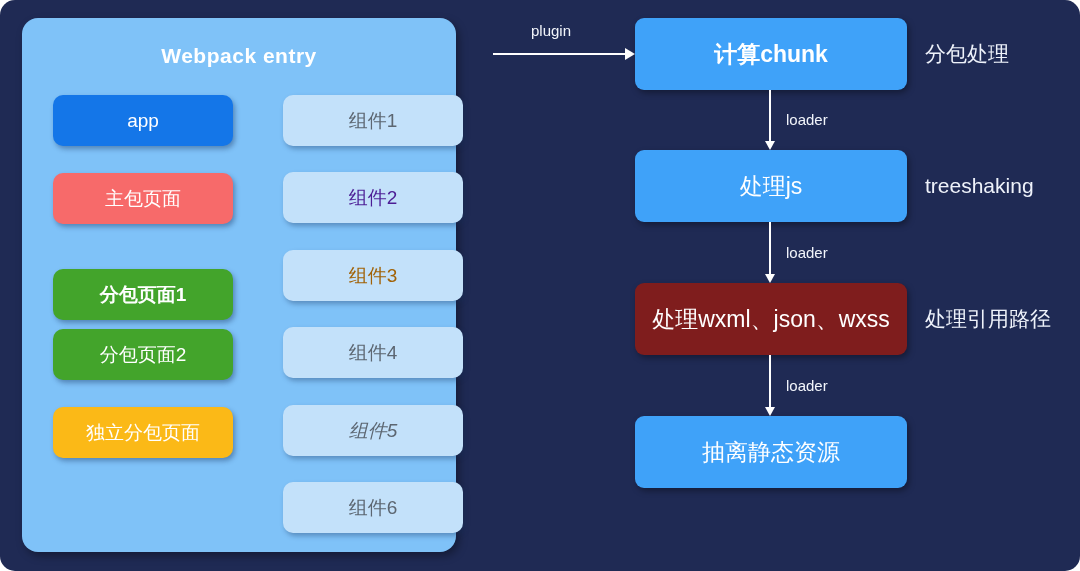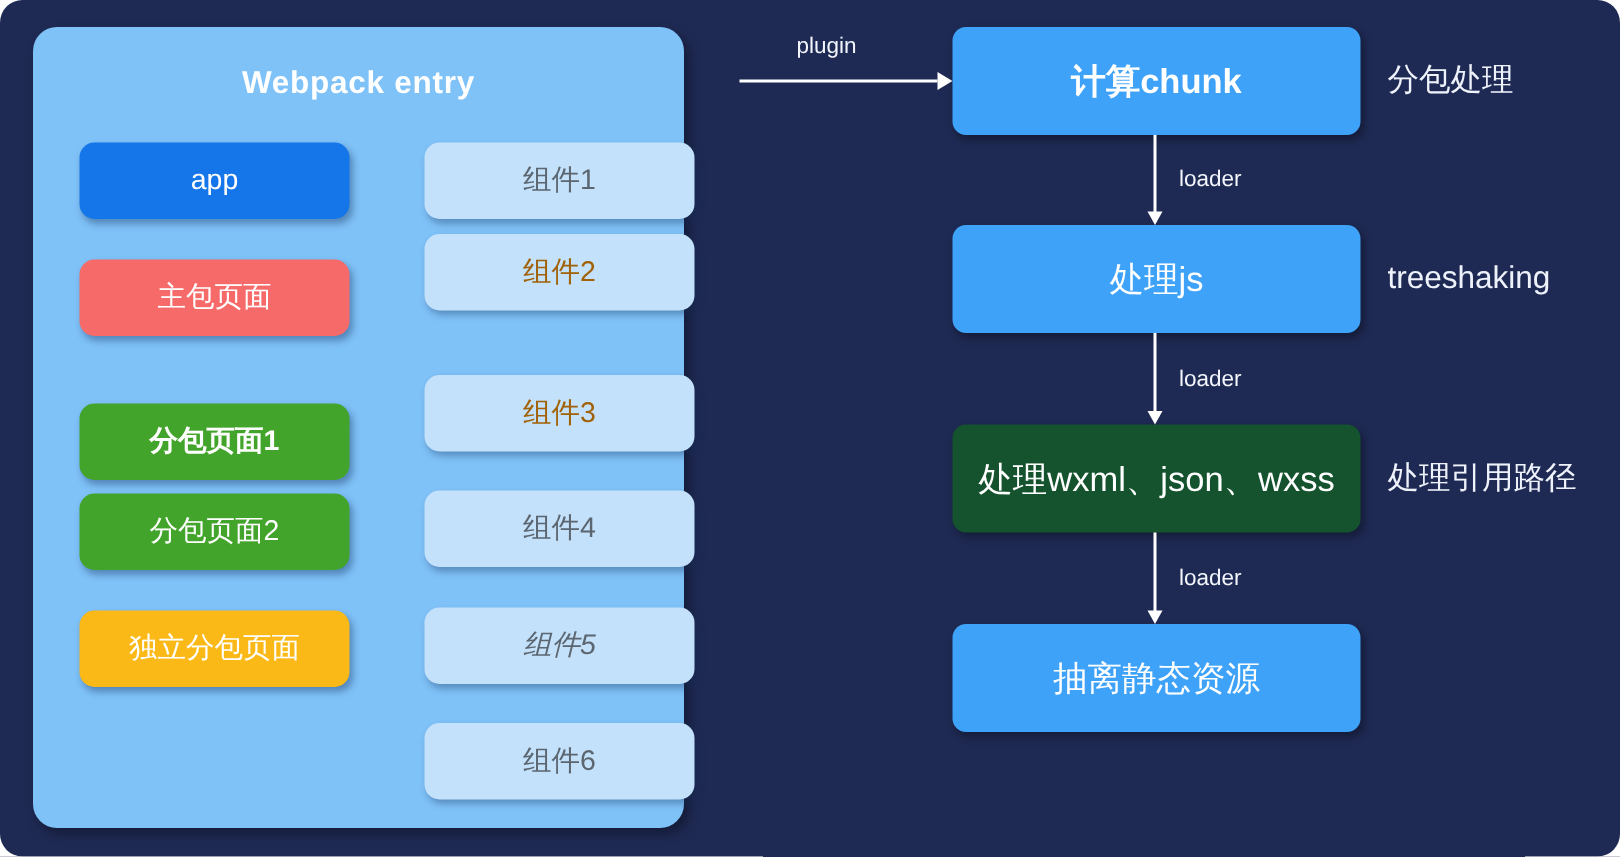--- a/index.html
+++ b/index.html
@@ -100,36 +100,36 @@
   <section class="entry-panel" style="background: rgb(127, 194, 248);">
     <h1 class="entry-title">Webpack entry</h1>
 
     <div class="page-box" style="top: 77px; background: rgb(20, 118, 232);">app</div>
     <div class="page-box" style="top: 155px; background: rgb(247, 106, 106);">主包页面</div>
     <div class="page-box" style="top: 251px; background: rgb(67, 164, 43); font-weight: bold;">分包页面1</div>
     <div class="page-box" style="top: 311px; background: rgb(67, 164, 43);">分包页面2</div>
     <div class="page-box" style="top: 389px; background: rgb(251, 185, 23);">独立分包页面</div>
 
     <div class="comp-box" style="top: 77px; background: rgb(195, 225, 250); color: rgb(92, 102, 113);">组件1</div>
-    <div class="comp-box" style="top: 138px; background: rgb(195, 225, 250); color: #a16207;">组件2</div>
+    <div class="comp-box" style="top: 154px; background: rgb(195, 225, 250); color: #4c1d95;">组件2</div>
     <div class="comp-box" style="top: 232px; background: rgb(195, 225, 250); color: #a16207;">组件3</div>
     <div class="comp-box" style="top: 309px; background: rgb(195, 225, 250); color: rgb(92, 102, 113);">组件4</div>
     <div class="comp-box" style="top: 387px; background: rgb(195, 225, 250); color: rgb(92, 102, 113); font-style: italic;">组件5</div>
     <div class="comp-box" style="top: 464px; background: rgb(195, 225, 250); color: rgb(92, 102, 113);">组件6</div>
   </section>
 
   <div class="plugin-label">plugin</div>
   <div class="arrow-h">
     <div class="line"></div>
     <div class="head"></div>
   </div>
 
   <div class="flow-box" style="top: 18px; background: rgb(63, 162, 249); font-weight: bold;">计算chunk</div>
   <div class="flow-box" style="top: 150px; background: rgb(63, 162, 249);">处理js</div>
-  <div class="flow-box" style="top: 283px; background: #14532d;">处理wxml、json、wxss</div>
+  <div class="flow-box" style="top: 283px; background: #7f1d1d;">处理wxml、json、wxss</div>
   <div class="flow-box" style="top: 416px; background: rgb(63, 162, 249);">抽离静态资源</div>
 
   <div class="side-label" style="top:40px">分包处理</div>
   <div class="side-label" style="top:172px">treeshaking</div>
   <div class="side-label" style="top:305px">处理引用路径</div>
 
   <div class="arrow-v" style="top:90px; height:60px">
     <div class="line" style="height:52px"></div>
     <div class="head"></div>
   </div>

